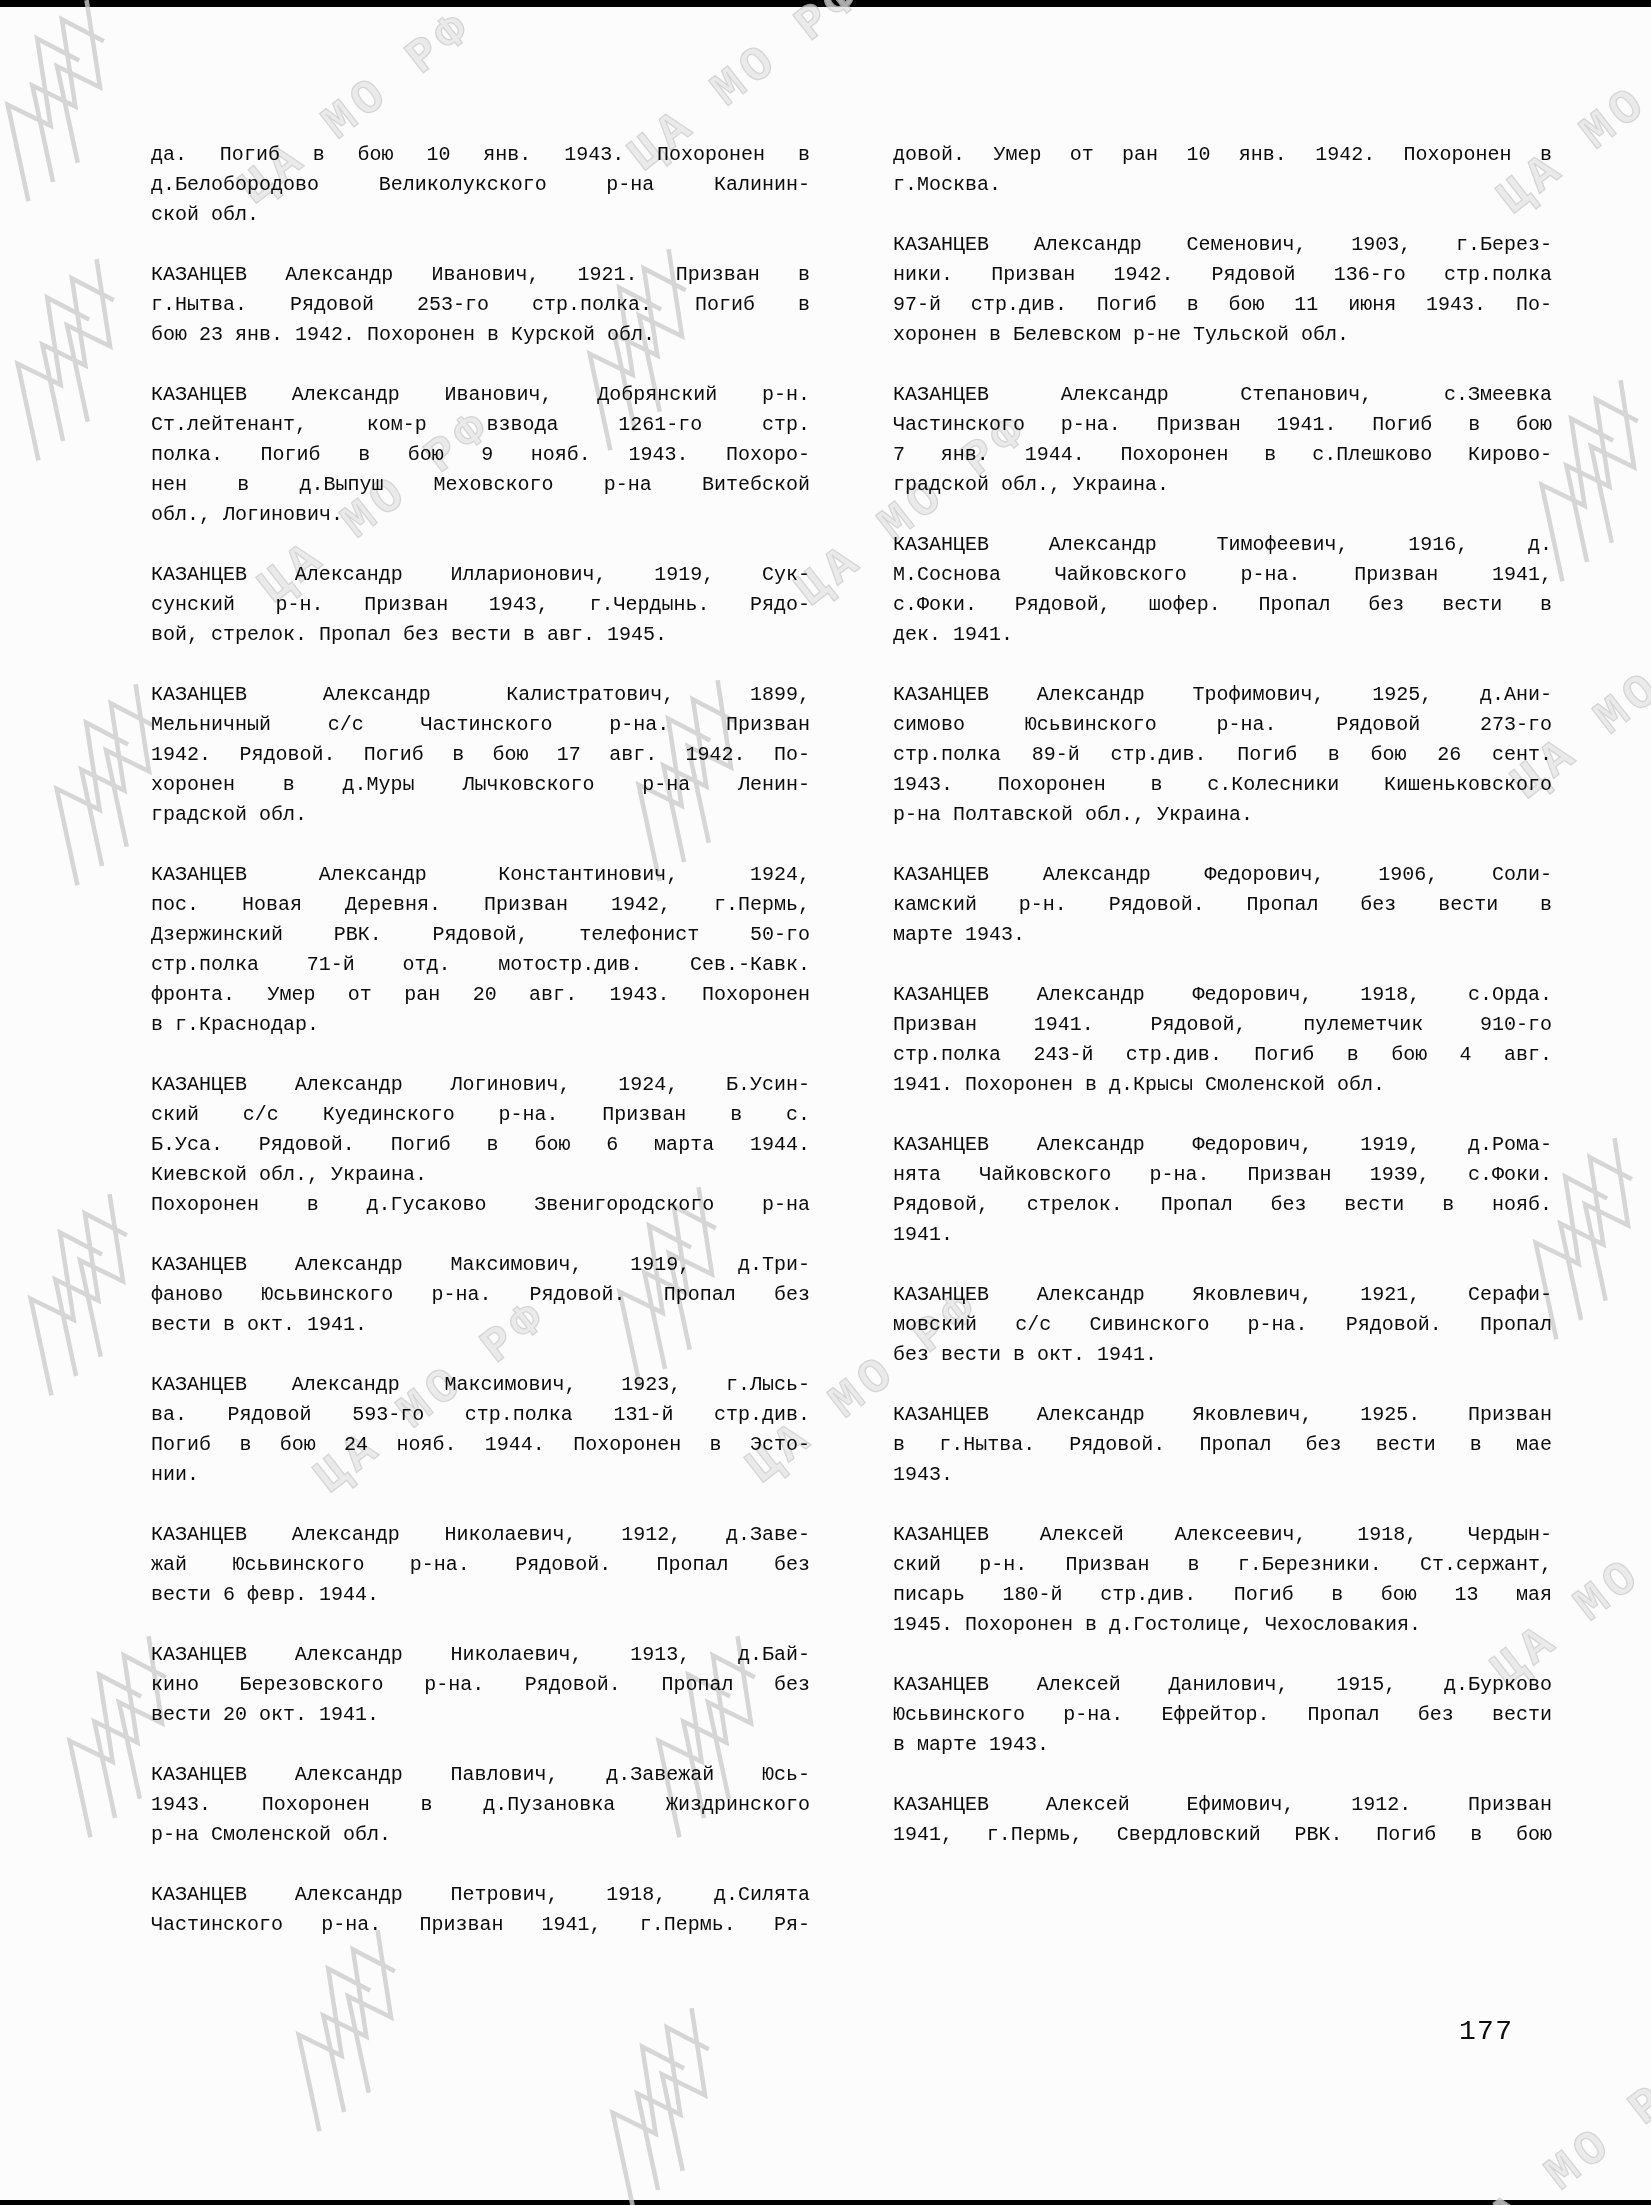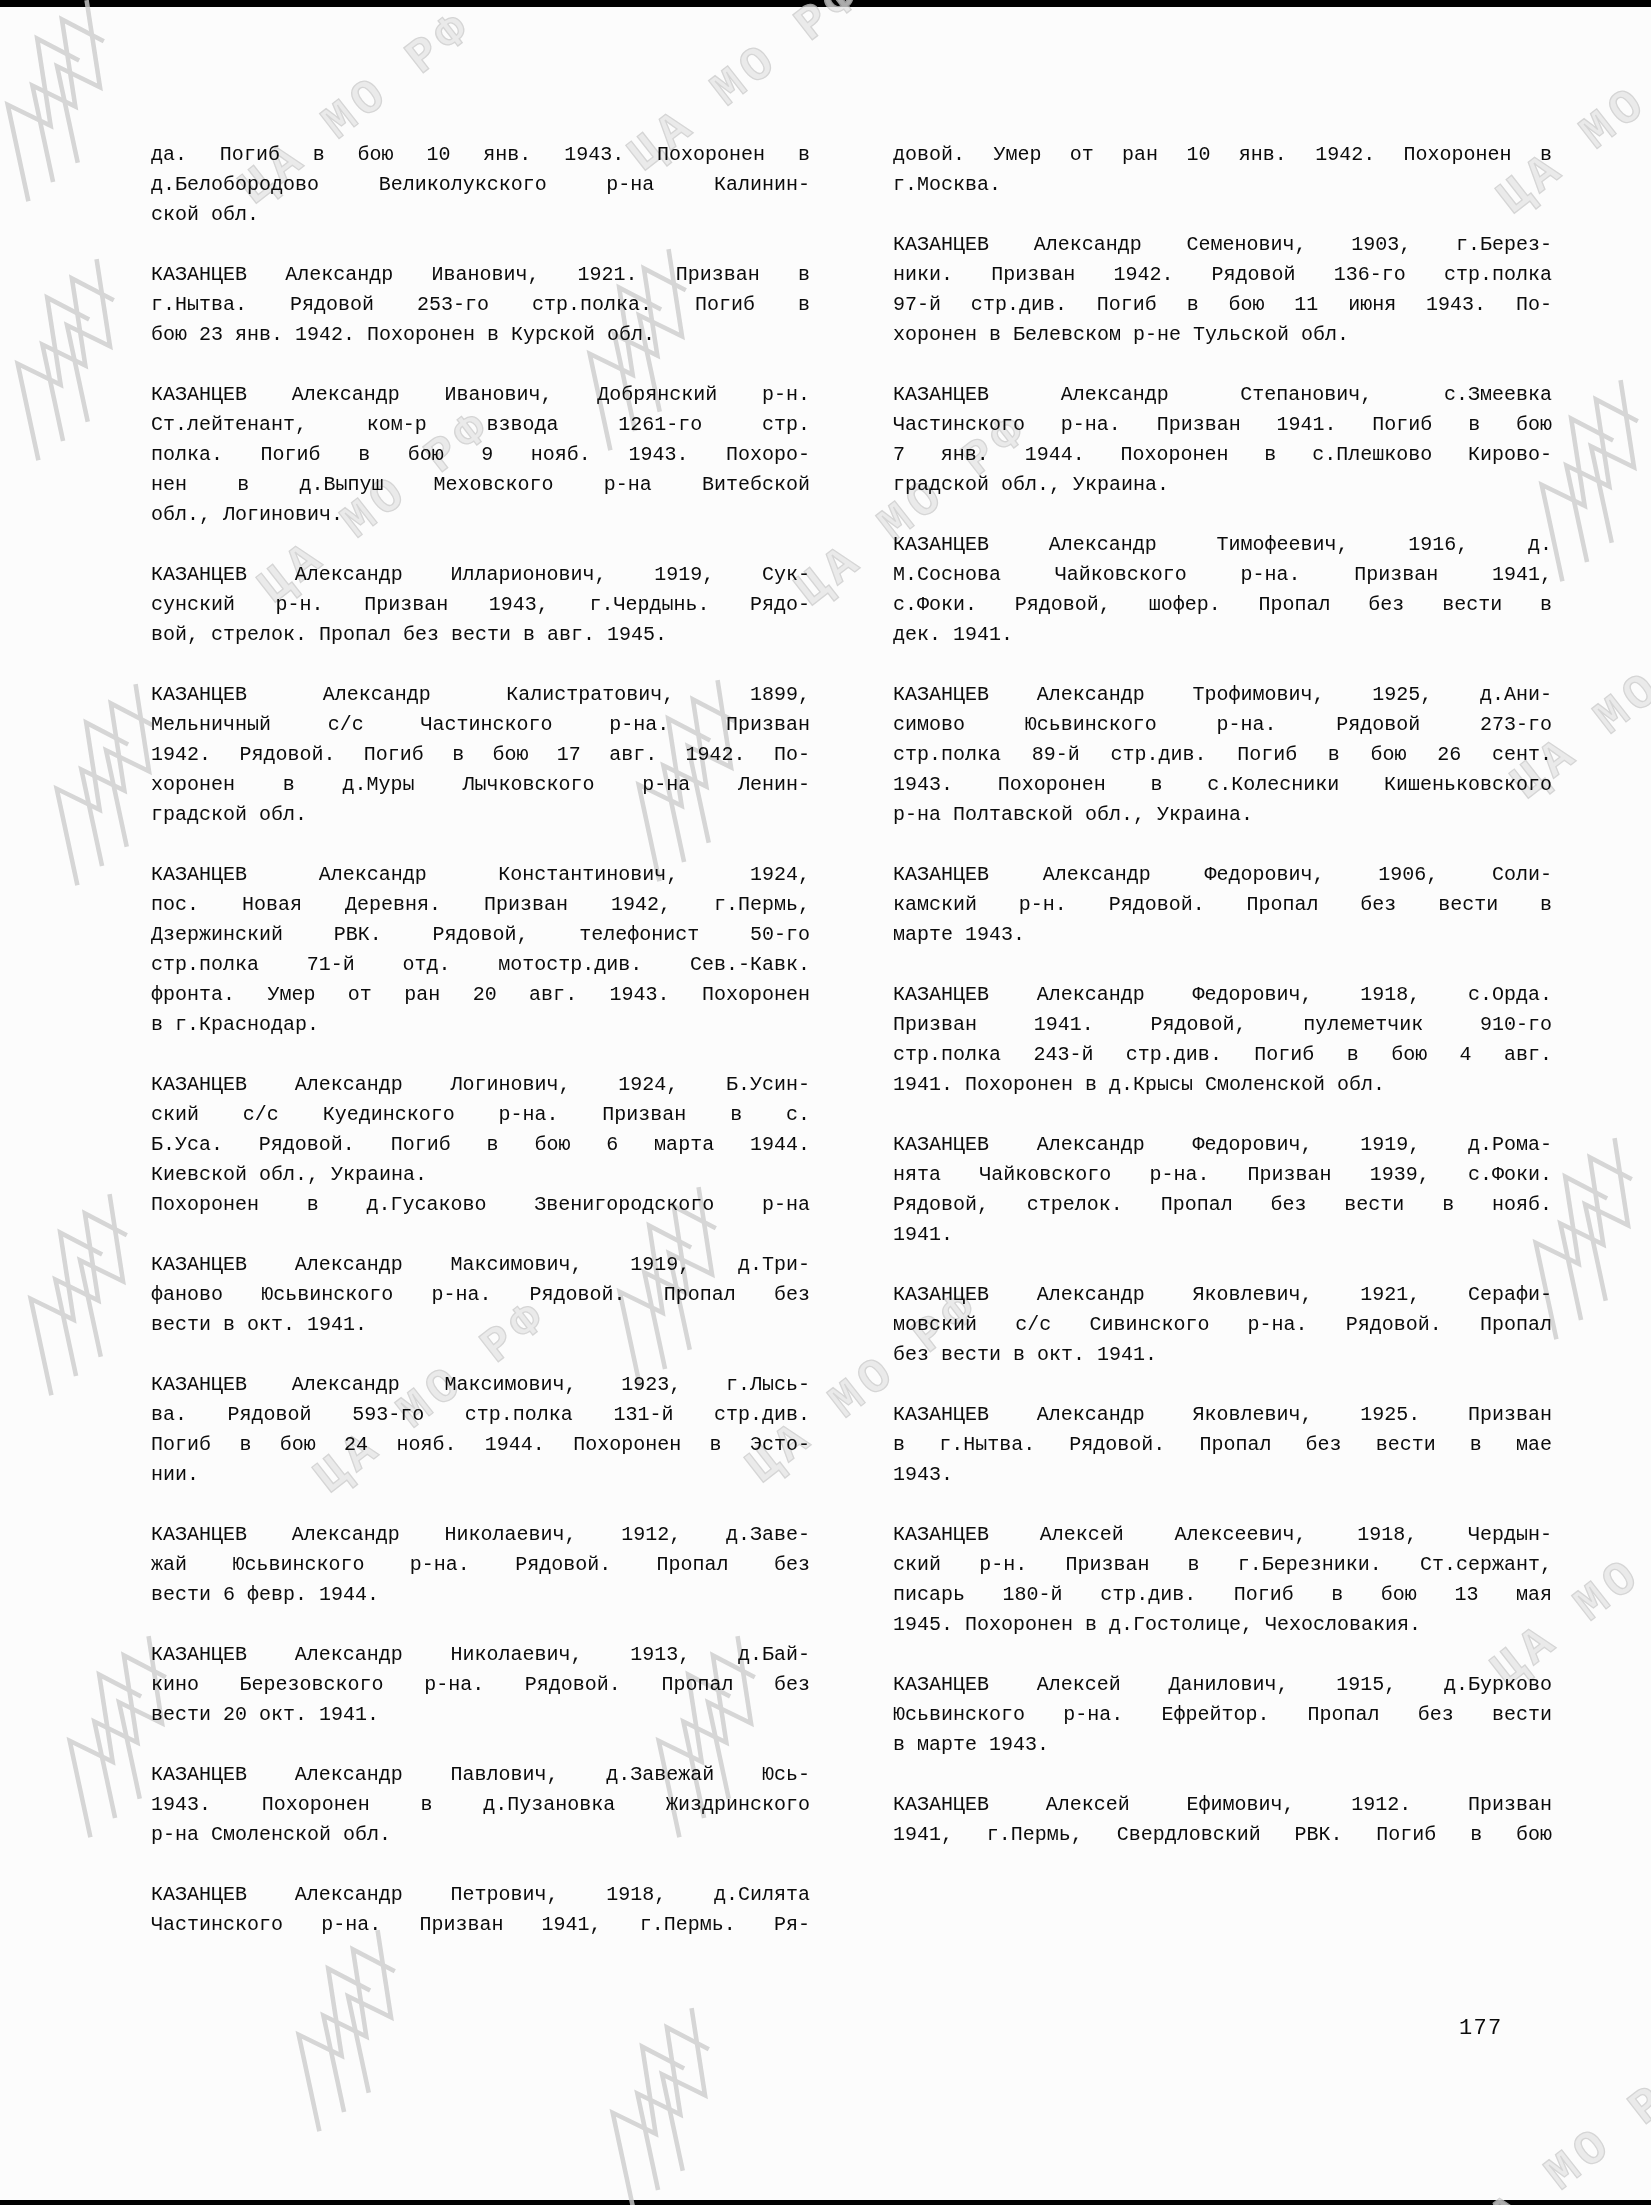--- a/index.html
+++ b/index.html
@@ -23,21 +23,21 @@
   .col.left  { left:103px; }
   .col.right { left:845px; }
 
   .entry { margin:0 0 30px 0; }
   .line  { text-align:left; }
   .line.just { text-align:justify; text-align-last:justify; }
   .line b { font-weight:normal; }
 
   .pagenum {
     position:absolute; left:1459px; top:2016px;
-    font-size:22px; letter-spacing:1.3px; font-weight:normal;
+    font-size:28px; letter-spacing:1.3px; font-weight:normal;
   }
 
   .wm {
     position:absolute;
     transform:translate(-50%,-50%) rotate(-38deg);
     pointer-events:none;
     user-select:none;
     z-index:0;
   }
   .wm-text {

